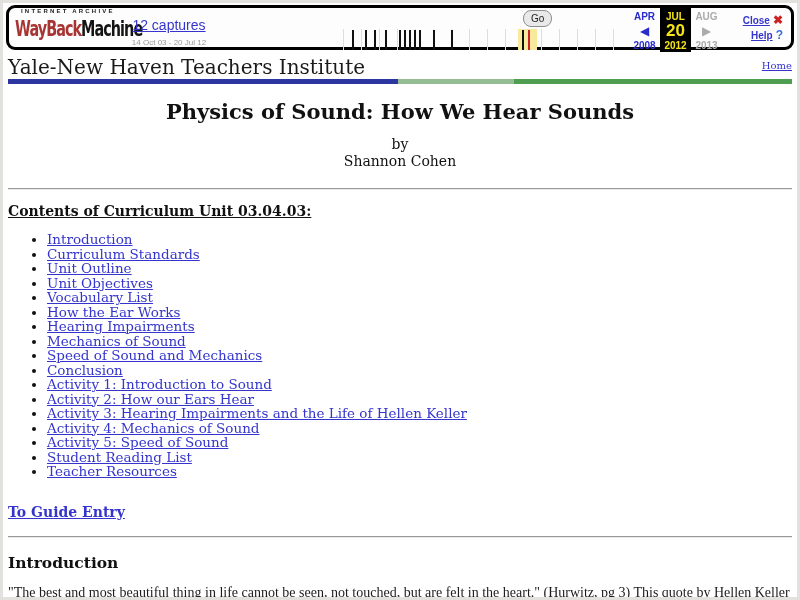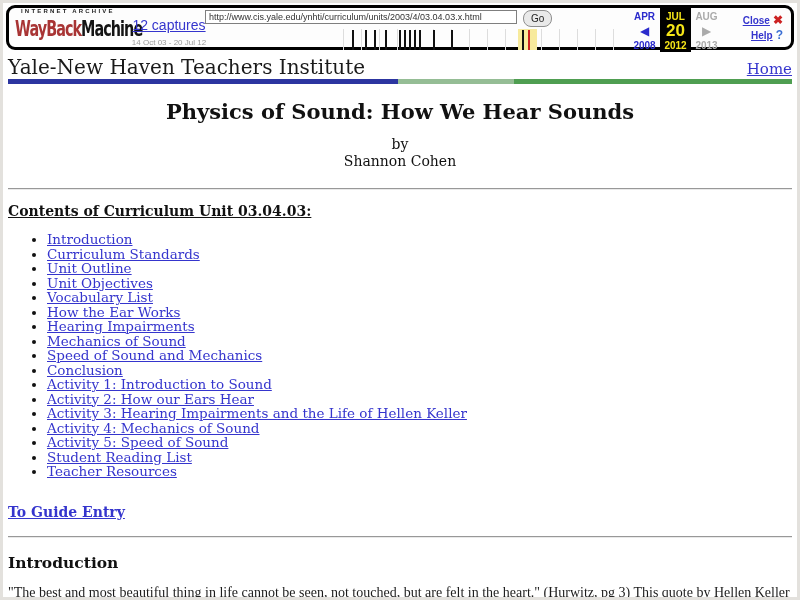--- a/index.html
+++ b/index.html
@@ -58,21 +58,21 @@
   .wb-close { position: absolute; right: 8px; top: 5px; font-size: 10px; font-weight: bold; }
   .wb-help  { position: absolute; right: 8px; bottom: 5px; font-size: 10px; font-weight: bold; }
   .wb-close a, .wb-help a { color: #3535cd; text-decoration: underline; }
   .close-x { color: #cc2222; font-weight: bold; font-size: 12px; margin-left: 3px; }
   .help-q  { color: #3b6fd4; font-weight: bold; font-size: 12px; margin-left: 3px; }
 
   
   .content { padding: 0 5px; color: #111; }
   .site-header { position: relative; margin-top: 6px; }
   .site-title { font-size: 20px; font-weight: normal; line-height: 22px; color: #1a1a1a; }
-  .home-link { position: absolute; right: 0; top: 4px; font-size: 15px; color: #3535cd; }
+  .home-link { position: absolute; right: 0; top: 4px; font-size: 10px; color: #3535cd; }
   .rule { display: flex; height: 5px; margin-top: 1px; }
   .rule .seg-blue  { width: 49.7%; background: #2c35a0; }
   .rule .seg-lgreen{ width: 14.9%; background: #95bd95; }
   .rule .seg-green { width: 35.4%; background: #4f9e51; }
 
   .unit-title { text-align: center; font-size: 21px; font-weight: bold; margin-top: 15px; line-height: 25px; }
   .byline { text-align: center; font-size: 14px; margin-top: 12px; line-height: 17px; }
 
   hr.divider { border: none; border-top: 1px solid #989898; border-bottom: 1px solid #e9e9e9; margin-top: 18px; }
   hr.divider2 { margin-top: 16px; }
@@ -98,21 +98,20 @@
     <div class="wb-brand">
       <div class="ia-label">INTERNET ARCHIVE</div>
       <div class="wb-logo"><span class="red">WayBack</span><span class="blk">Machine</span></div>
     </div>
 
     <div class="wb-captures">
       <a href="#">12 captures</a>
       <div class="range">14 Oct 03 - 20 Jul 12</div>
     </div>
 
-    <input class="wb-url" value="http://www.cis.yale.edu/ynhti/curriculum/units/2003/4/03.04.03.x.html" style="">
     <button class="wb-go">Go</button>
 
     <div class="wb-timeline">
         <div class="tl-grid" style="left: 0px;"></div>
         <div class="tl-grid" style="left: 18px;"></div>
         <div class="tl-grid" style="left: 36px;"></div>
         <div class="tl-grid" style="left: 54px;"></div>
         <div class="tl-grid" style="left: 72px;"></div>
         <div class="tl-grid" style="left: 90px;"></div>
         <div class="tl-grid" style="left: 108px;"></div>

